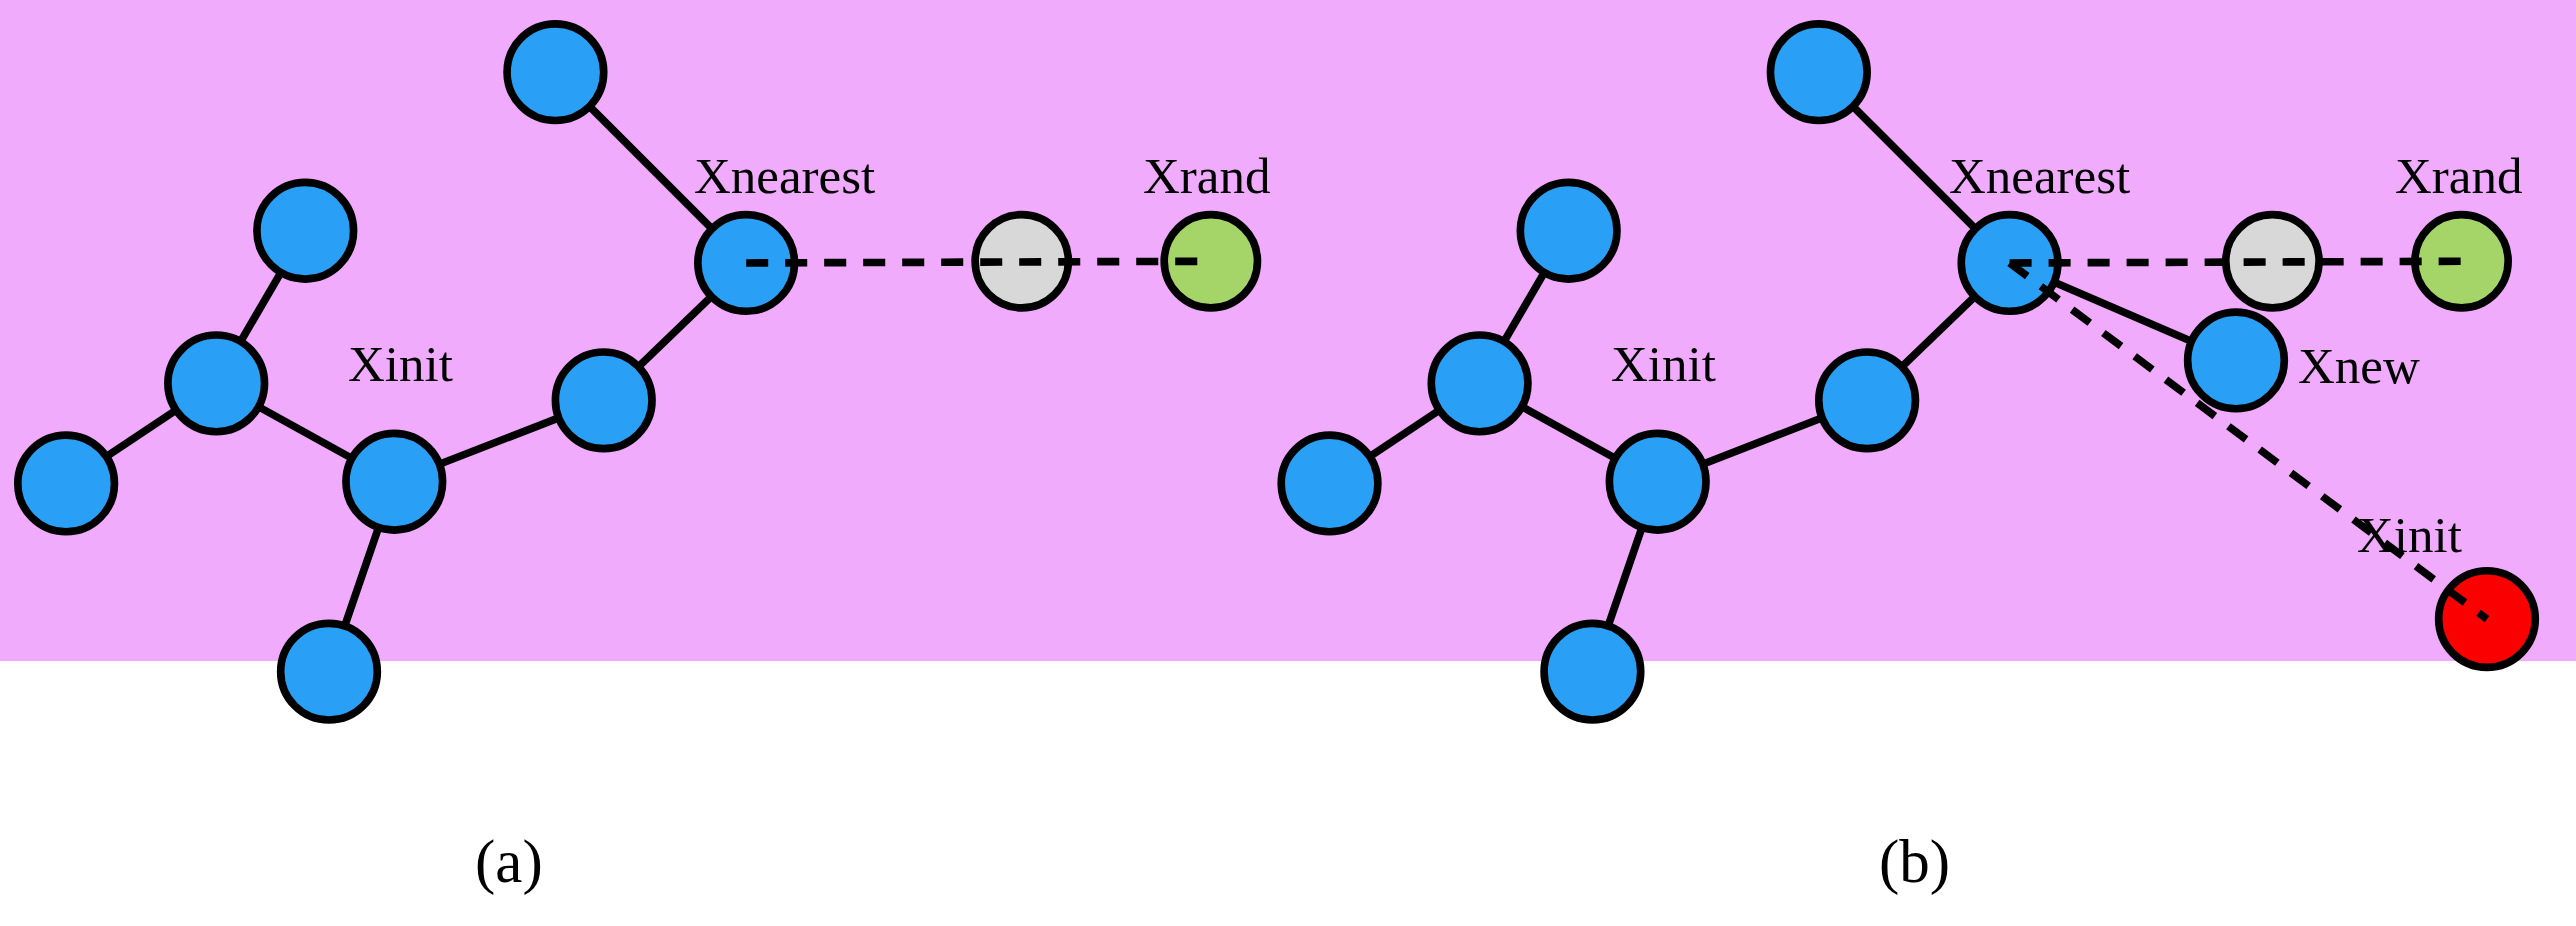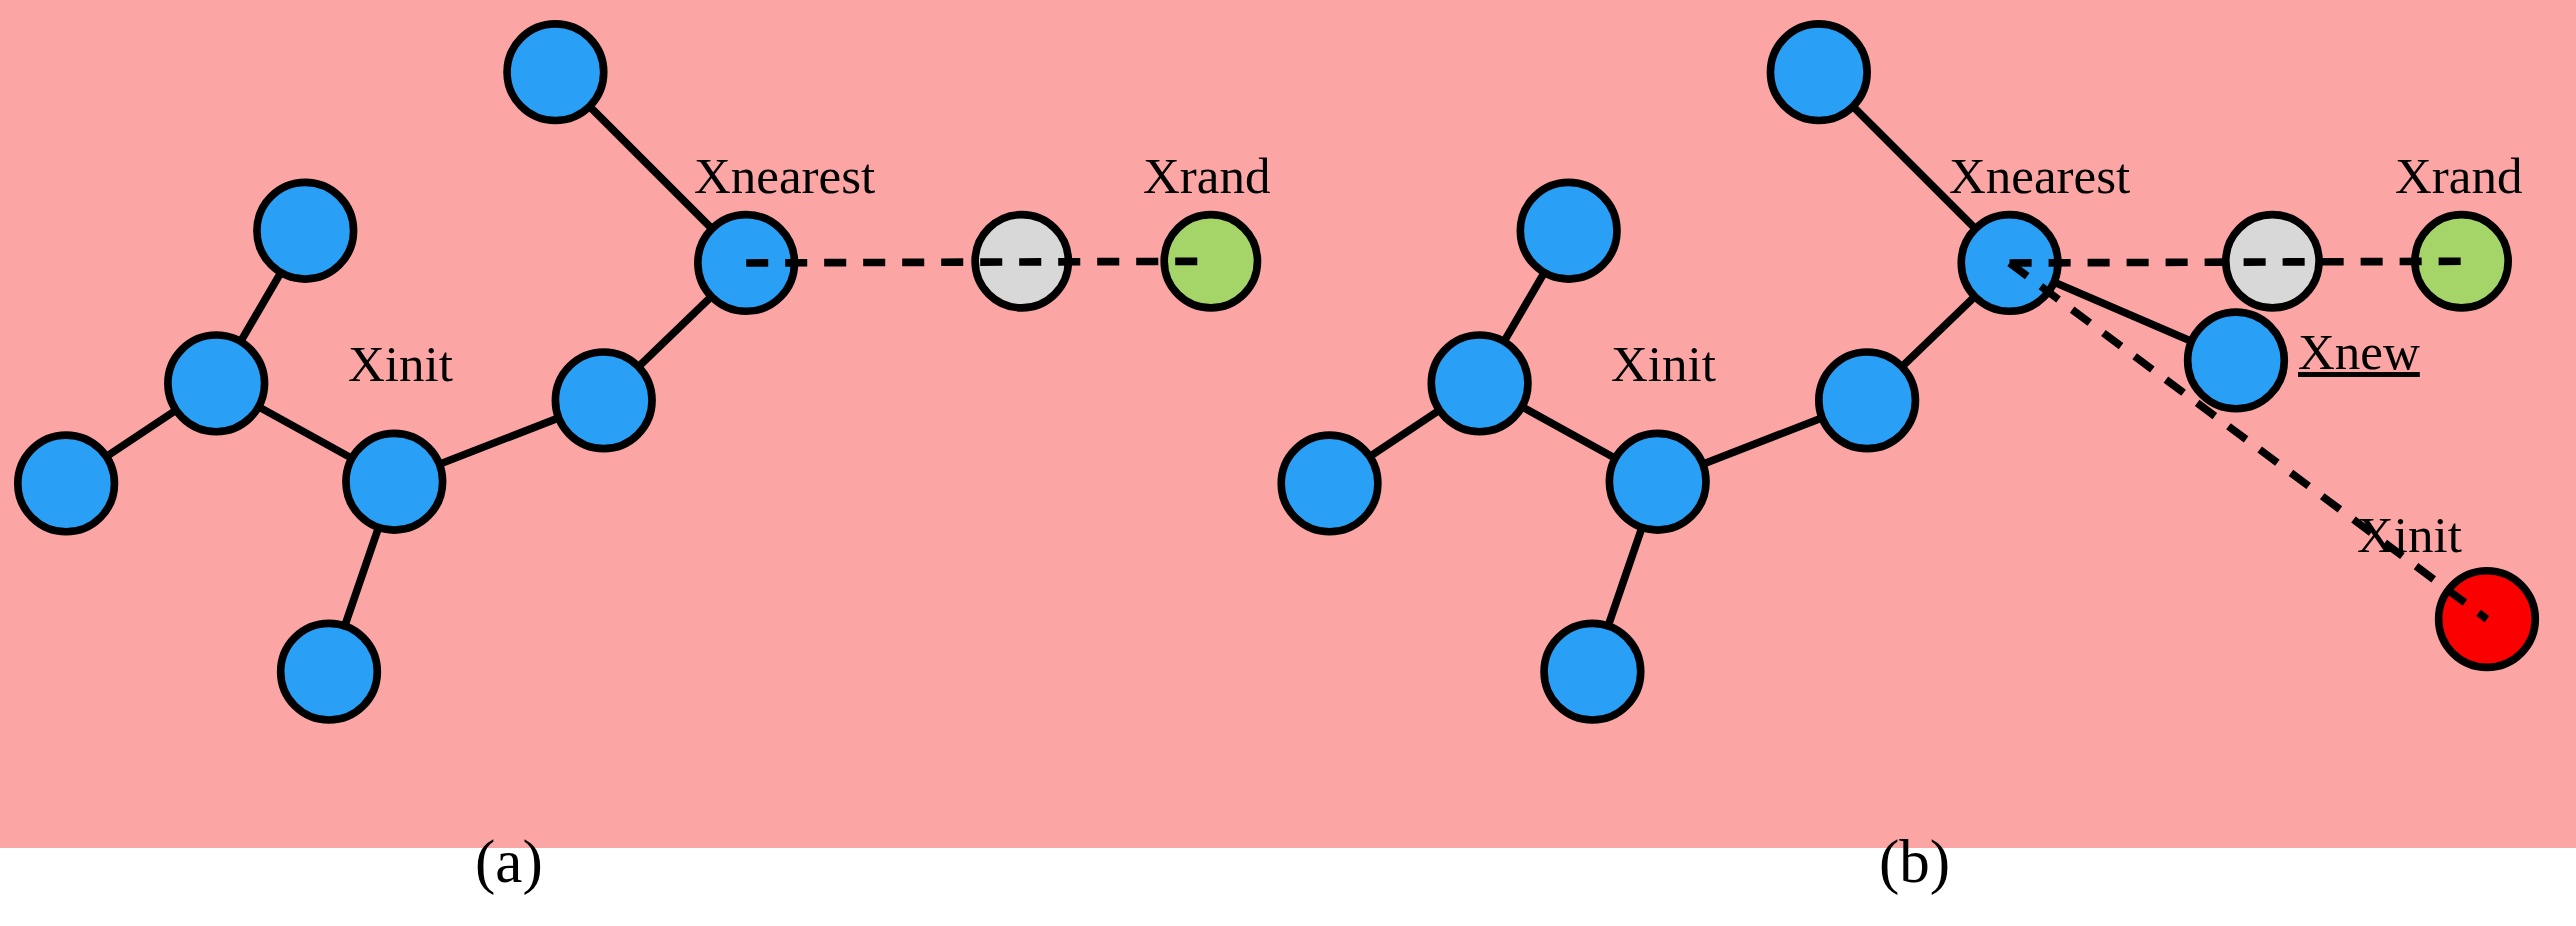--- a/index.html
+++ b/index.html
@@ -10,22 +10,22 @@
   }
   body {
     width: 2576px;
     height: 927px;
     font-family: "Liberation Serif", "DejaVu Serif", serif;
     overflow: hidden;
   }
   #figure {
     position: relative;
     width: 2576px;
-    height: 848px;
-    background: #fca5a5;
+    height: 661px;
+    background: #f0abfc;
   }
   svg#canvas {
     position: absolute;
     left: 0;
     top: 0;
     width: 2576px;
     height: 927px;
     display: block;
   }
   .node-label,
@@ -96,20 +96,20 @@
       </g>
   </svg>
 
   <div id="labels-layer">
       <div class="node-label" style="left: 694px; top: 151px;">Xnearest</div>
       <div class="node-label" style="left: 348px; top: 339px;">Xinit</div>
       <div class="node-label" style="left: 1143px; top: 151px;">Xrand</div>
       <div class="panel-caption" style="left: 475px; top: 831px;">(a)</div>
       <div class="node-label" style="left: 1949px; top: 151px;">Xnearest</div>
       <div class="node-label" style="left: 1611px; top: 339px;">Xinit</div>
-      <div class="node-label" style="left: 2298px; top: 327px; text-decoration: underline;">Xnew</div>
+      <div class="node-label" style="left: 2298px; top: 341px;">Xnew</div>
       <div class="node-label" style="left: 2395px; top: 151px;">Xrand</div>
       <div class="node-label" style="left: 2357px; top: 510px;">Xinit</div>
       <div class="panel-caption" style="left: 1879px; top: 831px;">(b)</div>
     </div>
 
 </div>
 
 
 </body></html>

